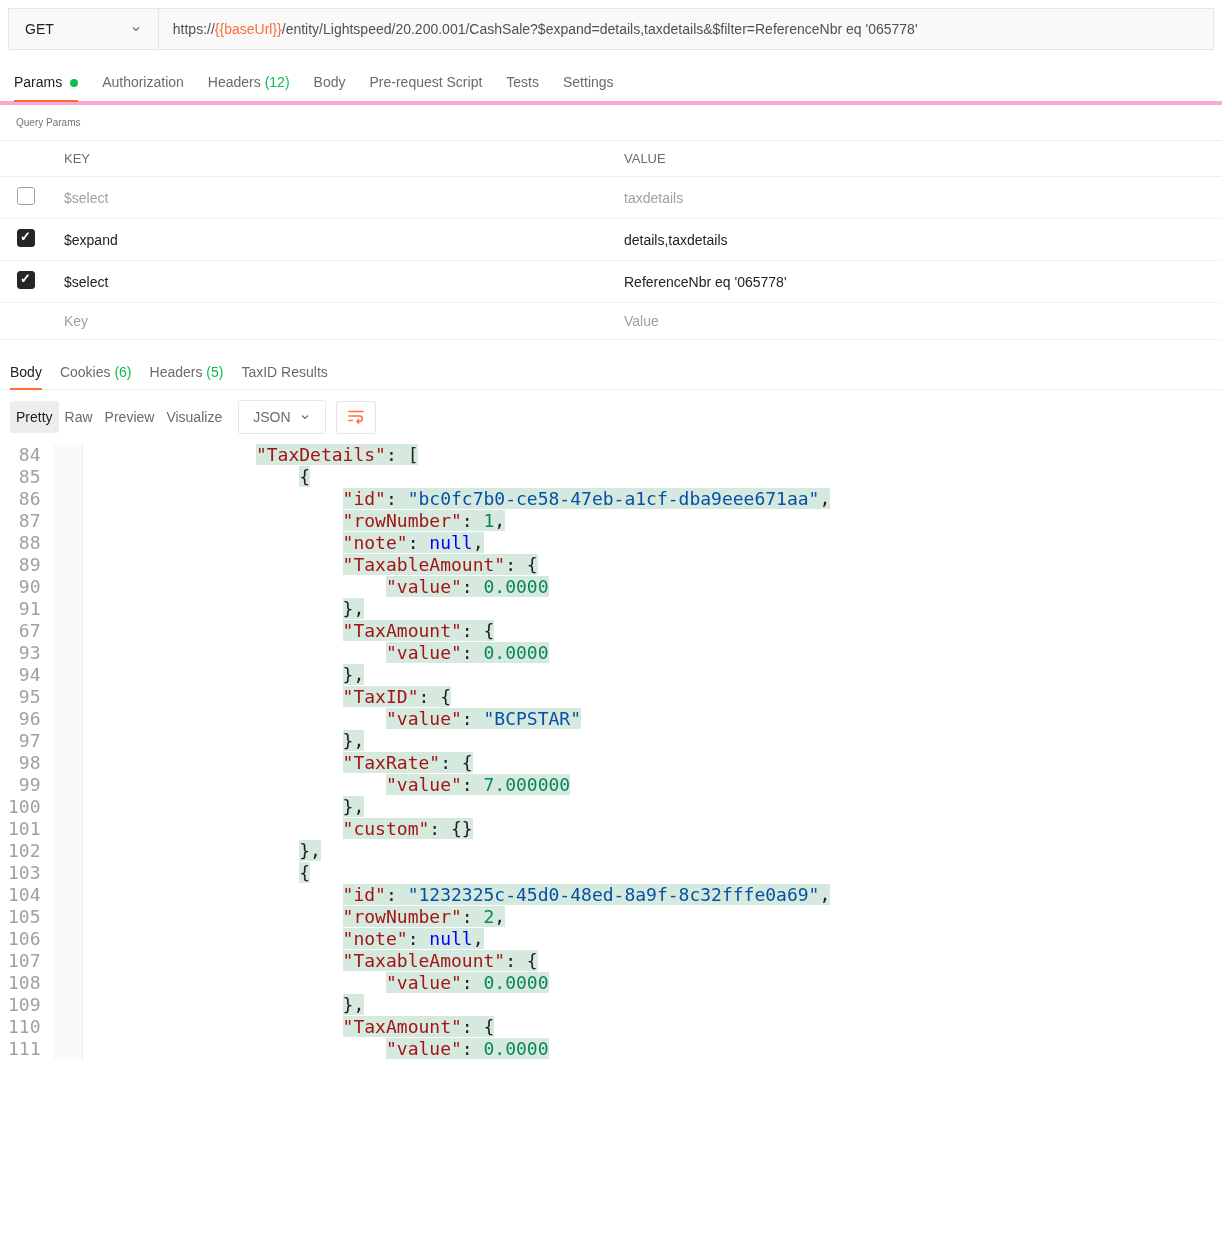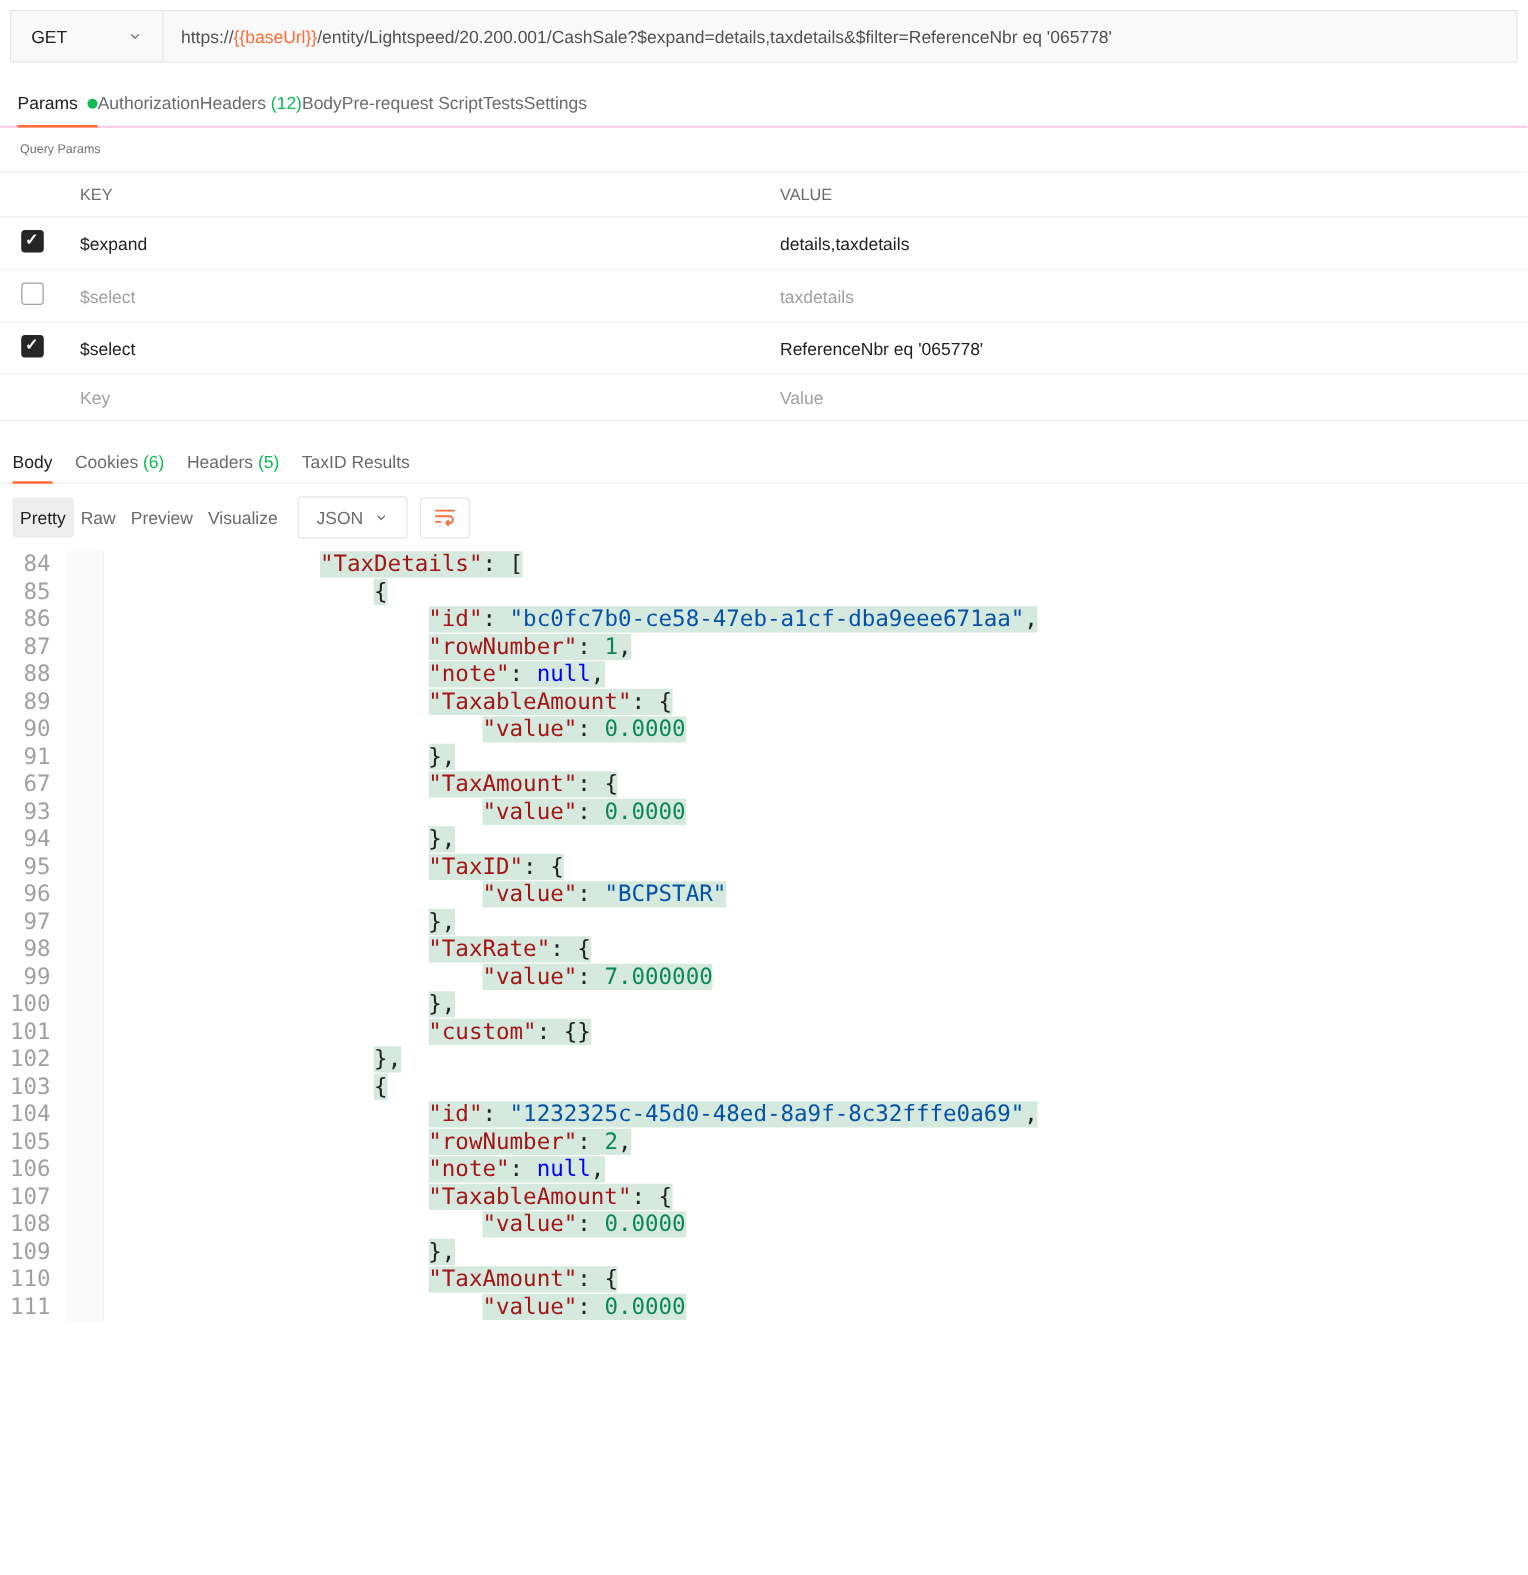--- a/index.html
+++ b/index.html
@@ -1,24 +1,24 @@
 <!DOCTYPE html>
 <html><head>
 <meta charset="utf-8">
 <style>
   * { box-sizing: border-box; margin: 0; padding: 0; }
   body { font-family: -apple-system, BlinkMacSystemFont, "Segoe UI", Arial, sans-serif; font-size: 14px; color: #212121; background: #fff; width: 1222px; }
   
   .request-bar { display: flex; margin: 8px; border: 1px solid #e6e6e6; background: #f9f9f9; }
-  .method-select { display: flex; align-items: center; padding: 12px 16px; border-right: 1px solid #e6e6e6; color: #212121; cursor: pointer; gap: 48px; font-weight: 500; }
+  .method-select { display: flex; align-items: center; padding: 12px 16px; border-right: 1px solid #e6e6e6; color: #212121; cursor: pointer; gap: 76px; font-weight: 500; }
   .method-select svg { width: 12px; height: 12px; }
   .url-input { flex: 1; padding: 12px 14px; border: none; background: #f9f9f9; font-size: 14px; color: #505050; outline: none; }
   .url-var { color: #ff6c37; font-weight: 500; }
   
-  .tabs { display: flex; padding: 10px 14px 0 14px; border-bottom: 1px solid #f9a8d4; }
+  .tabs { display: flex; gap: 24px; padding: 10px 14px 0 14px; border-bottom: 4px solid #f9a8d4; }
   .tab { padding: 6px 0 10px 0; color: #6b6b6b; cursor: pointer; position: relative; }
   .tab.active { color: #212121; border-bottom: 2px solid #ff6c37; margin-bottom: -1px; }
   .tab .dot { display: inline-block; width: 8px; height: 8px; background: #0cbb52; border-radius: 50%; margin-left: 4px; vertical-align: middle; }
   .tab .count { color: #0cbb52; }
   
   .section-title { padding: 12px 16px; color: #737373; font-size: 10px; }
   
   .params-table { width: 100%; border-collapse: collapse; }
   .params-table th { text-align: left; font-weight: 500; font-size: 13px; color: #6b6b6b; padding: 10px 12px; border-bottom: 1px solid #ededed; border-top: 1px solid #ededed; }
   .params-table td { padding: 10px 12px; border-bottom: 1px solid #f2f2f2; color: #212121; }
@@ -79,28 +79,28 @@
 <table class="params-table">
   <thead>
     <tr>
       <th></th>
       <th>KEY</th>
       <th>VALUE</th>
     </tr>
   </thead>
   <tbody id="param-rows">
       <tr>
+        <td><span class="checkbox"></span></td>
+        <td class="faded">$select</td>
+        <td class="faded">taxdetails</td>
+      </tr>
+      <tr>
         <td><span class="checkbox checked"></span></td>
         <td>$expand</td>
         <td>details,taxdetails</td>
-      </tr>
-      <tr>
-        <td><span class="checkbox"></span></td>
-        <td class="faded">$select</td>
-        <td class="faded">taxdetails</td>
       </tr>
       <tr>
         <td><span class="checkbox checked"></span></td>
         <td>$select</td>
         <td>ReferenceNbr eq '065778'</td>
       </tr>
       <tr>
         <td></td>
         <td class="faded">Key</td>
         <td class="faded">Value</td>

